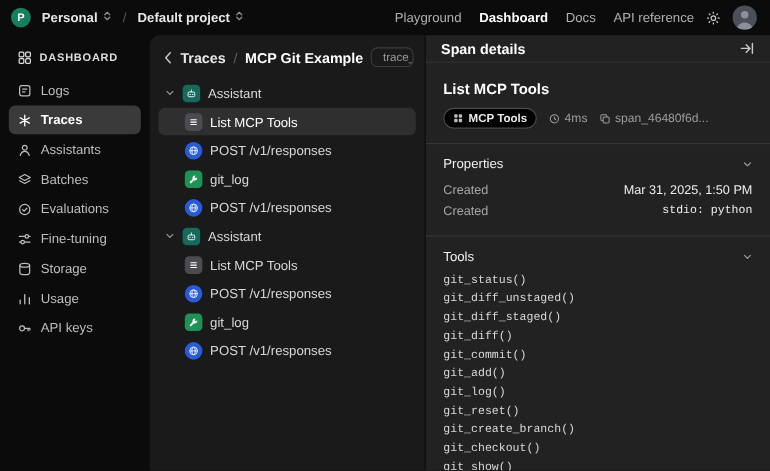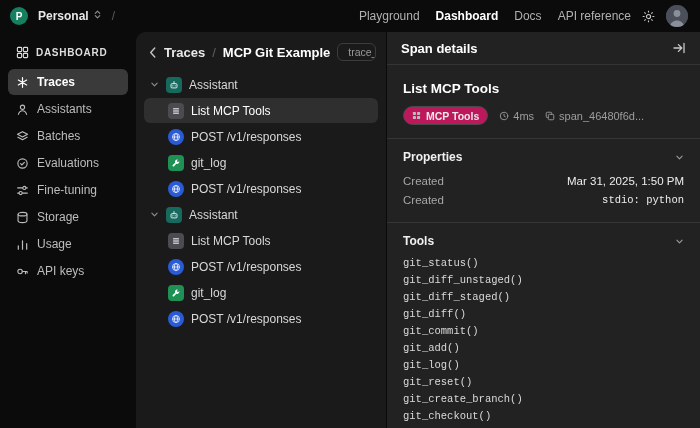--- a/index.html
+++ b/index.html
@@ -57,33 +57,33 @@
   .caret { color:#8f8f8f; flex:none; }
   .ibox { width:16px; height:16px; border-radius:4px; display:flex; align-items:center; justify-content:center; flex:none; }
   .ibox.assistant { background:#17695d; }
   .ibox.list { background:#4b4b52; }
   .ibox.post { background:#2a5bd7; border-radius:50%; }
   .ibox.tool { background:#1f9155; }
   .row-label { white-space:nowrap; overflow:hidden; text-overflow:ellipsis; }
 
   
   .details { flex:1; background:#222222; border-left:1px solid #0a0a0a; display:flex; flex-direction:column; overflow:hidden; }
-  .details-header { height:33px; flex:none; display:flex; align-items:center; justify-content:space-between;
+  .details-header { height:25px; flex:none; display:flex; align-items:center; justify-content:space-between;
     padding:0 14px; border-bottom:1px solid #343434; }
   .details-title { font-size:13px; font-weight:700; color:#ffffff; }
   .collapse-btn { color:#c9c9c9; cursor:pointer; }
   .details-body { flex:1; padding:14px 16px 0; overflow:hidden; }
   .span-name { font-size:13.5px; font-weight:700; color:#ffffff; margin:2px 0 10px; }
   .badges { display:flex; align-items:center; gap:11px; color:#9d9d9d; font-size:11px; }
-  .badge-pill { display:flex; align-items:center; gap:5px; background:#be185d; border:1px solid #4a4a4a;
+  .badge-pill { display:flex; align-items:center; gap:5px; background:#000000; border:1px solid #4a4a4a;
     border-radius:999px; padding:2.5px 8px; color:#eaeaea; font-weight:600; font-size:10.5px; cursor:default; }
   .badge-meta { display:flex; align-items:center; gap:4px; }
   .divider { border:0; border-top:1px solid #363636; margin:13px -16px 11px; }
   .section-head { display:flex; align-items:center; justify-content:space-between; margin-bottom:7px; cursor:pointer; }
-  .section-title { font-size:12px; font-weight:700; color:#f0f0f0; }
+  .section-title { font-size:12px; font-weight:400; color:#f0f0f0; }
   .chev { color:#9a9a9a; }
   .prop-row { display:flex; align-items:center; justify-content:space-between; height:19px; font-size:11.5px; }
   .prop-key { color:#a6a6a6; }
   .prop-val { color:#ededed;text-align:right; }
   .mono { font-family:"Liberation Mono", monospace; font-size:10.5px; }
   .tools-list { margin-top:2px; }
   .tool-item { font-family:Liberation Mono, monospace; font-size:10.5px; color:#d9d9d9; line-height:17px; white-space:nowrap; }
 </style>
 </head>
 <body>
@@ -93,20 +93,28 @@
     <span class="org-logo">P</span>
     <span class="switcher">
       <span>Personal</span>
       <span class="updown">
         <svg width="9" height="11" viewBox="0 0 12 14" fill="none" stroke="currentColor" stroke-width="1.6" stroke-linecap="round" stroke-linejoin="round">
             <path d="M3 5.5L6 2.5l3 3M3 8.5l3 3 3-3"></path>
           </svg>
       </span>
     </span>
     <span class="crumb-sep">/</span>
+    <span class="switcher">
+      <span>Default project</span>
+      <span class="updown">
+        <svg width="9" height="11" viewBox="0 0 12 14" fill="none" stroke="currentColor" stroke-width="1.6" stroke-linecap="round" stroke-linejoin="round">
+            <path d="M3 5.5L6 2.5l3 3M3 8.5l3 3 3-3"></path>
+          </svg>
+      </span>
+    </span>
   </div>
   <div class="topbar-right">
     <nav class="nav">
       <span class="nav-item">Playground</span>
       <span class="nav-item active">Dashboard</span>
       <span class="nav-item">Docs</span>
       <span class="nav-item">API reference</span>
     </nav>
     <span class="gear">
       <svg width="15" height="15" viewBox="0 0 16 16" fill="none" stroke="currentColor" stroke-width="1.2">
@@ -132,20 +140,29 @@
         <svg viewBox="0 0 14 14" fill="none" stroke="currentColor" stroke-width="1.2">
             <rect x="1.5" y="1.5" width="4.6" height="4.6" rx="1"></rect>
             <rect x="7.9" y="1.5" width="4.6" height="4.6" rx="1"></rect>
             <rect x="1.5" y="7.9" width="4.6" height="4.6" rx="1"></rect>
             <rect x="7.9" y="7.9" width="4.6" height="4.6" rx="1"></rect>
           </svg>
       </span>
       <span>DASHBOARD</span>
     </div>
 
+    <div class="side-item">
+      <span class="side-icon">
+        <svg viewBox="0 0 14 14" fill="none" stroke="currentColor" stroke-width="1.2">
+            <rect x="2" y="2" width="10" height="10" rx="2"></rect>
+            <path d="M4.5 5.3h5M4.5 8h3.2"></path>
+          </svg>
+      </span>
+      <span>Logs</span>
+    </div>
 
     <div class="side-item active">
       <span class="side-icon">
         <svg viewBox="0 0 14 14" fill="none" stroke="currentColor" stroke-width="1.3" stroke-linecap="round">
             <path d="M7 1.8v10.4M2.5 4.4l9 5.2M11.5 4.4l-9 5.2"></path>
           </svg>
       </span>
       <span>Traces</span>
     </div>
 

